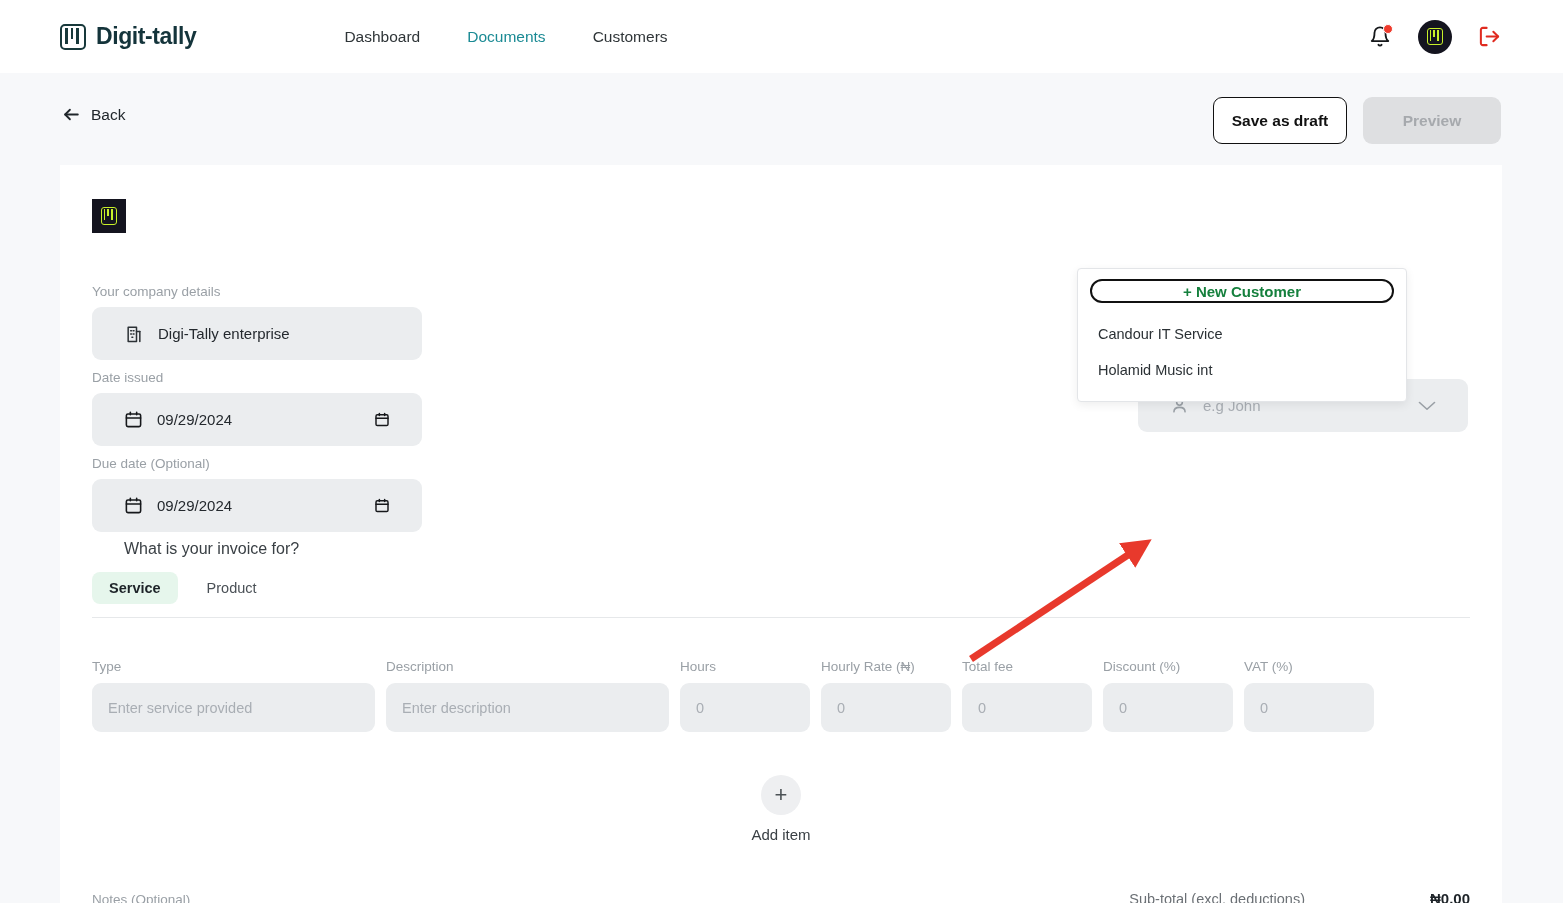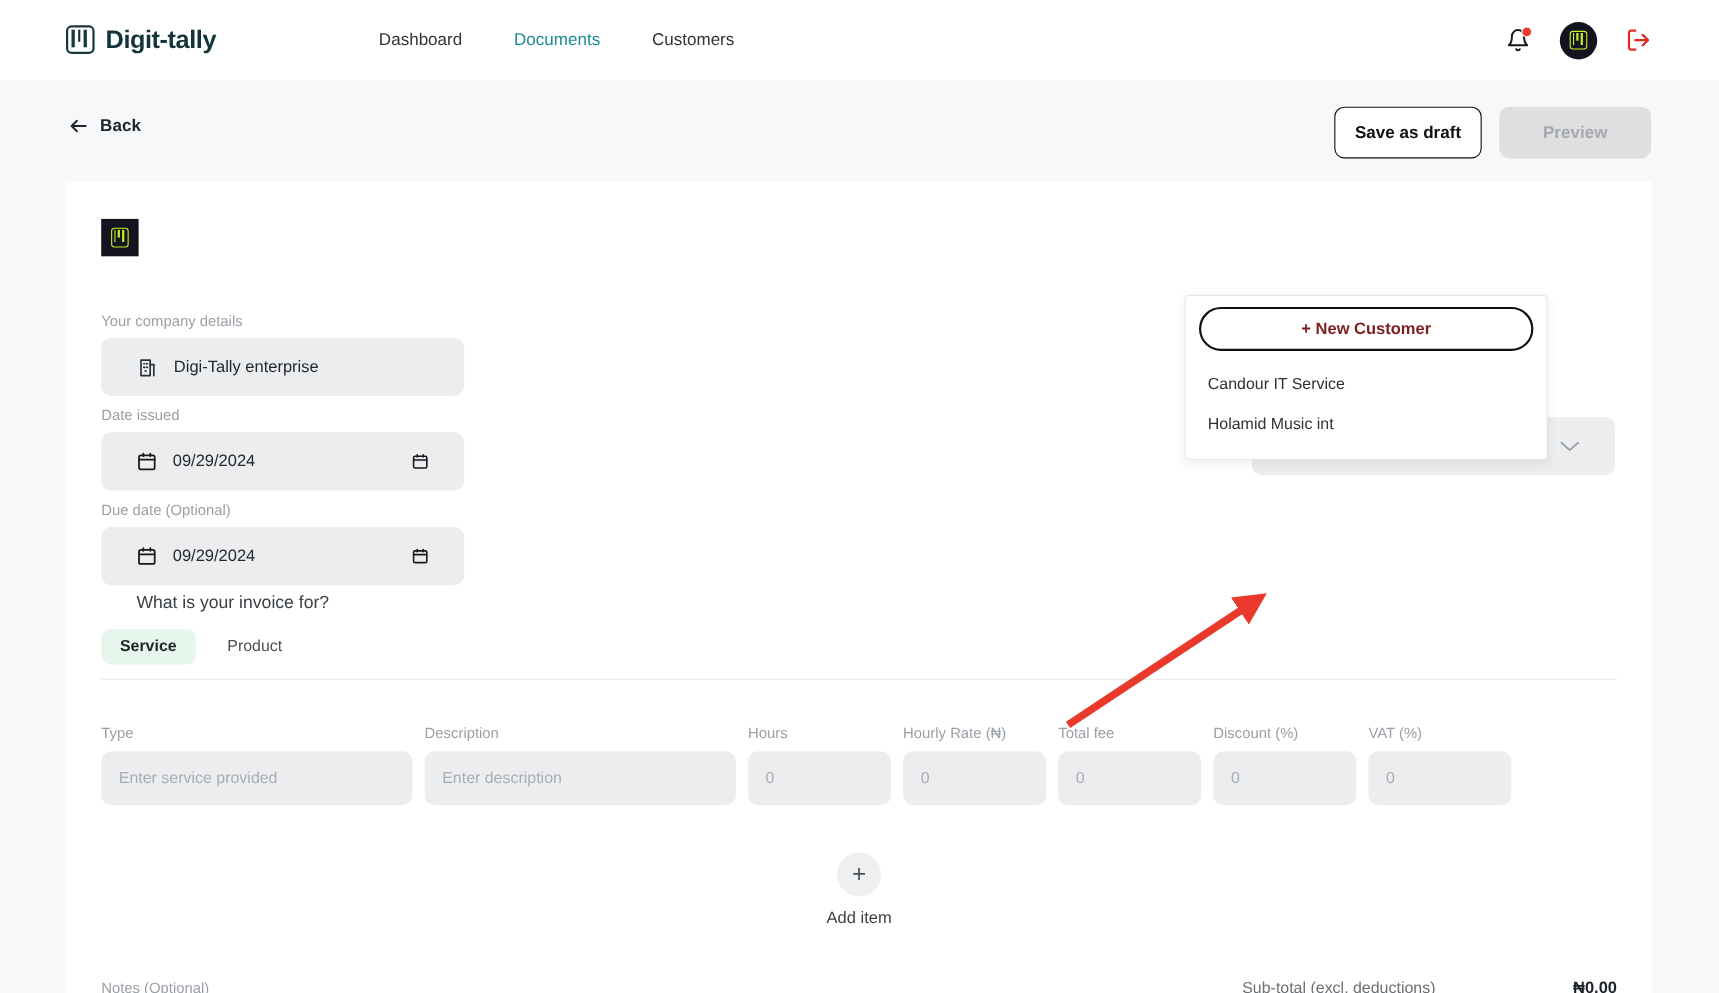--- a/index.html
+++ b/index.html
@@ -12,21 +12,21 @@
   body { position: relative; }
 
   
   .topnav {
     position: absolute; left: 0; top: 0;
     width: 1563px; height: 73px;
     background: #ffffff;
     display: flex; align-items: center;
   }
   .brand {
-    display: flex; align-items: flex-start; gap: 10px;
+    display: flex; align-items: center; gap: 10px;
     margin-left: 60px;
   }
   .brand-mark {
     width: 26px; height: 26px;
     border: 2.4px solid #18393b;
     border-radius: 5px;
     position: relative;
     display: block;
   }
   .brand-mark i {
@@ -67,21 +67,21 @@
   .avatar-mark i:nth-child(1) { left: 1.6px; }
   .avatar-mark i:nth-child(2) { left: 5.3px; height: 7px; }
   .avatar-mark i:nth-child(3) { left: 9px; }
 
   
   .backlink {
     position: absolute; left: 62px; top: 105px;
     display: flex; align-items: center; gap: 10px;
     cursor: pointer;
   }
-  .backlink .label { font-size: 15.5px; font-weight: bold; color: #20262b; }
+  .backlink .label { font-size: 15.5px; font-weight: normal; color: #20262b; }
 
   .actions { position: absolute; right: 62px; top: 97px; display: flex; gap: 16px; }
   .btn {
     height: 47px; border-radius: 9px; font-size: 15.5px; font-weight: bold;
     display: flex; align-items: center; justify-content: center; cursor: pointer;
     font-family: "Liberation Sans", sans-serif;
   }
   .btn-outline {
     width: 134px; background: #fff; border: 1.6px solid #111;
     color: #111;
@@ -139,23 +139,23 @@
   
   .customer-block { position: absolute; left: 1078px; top: 191px; width: 330px; }
   .dropdown-panel {
     position: absolute; left: 1077px; top: 268px;
     width: 330px; background: #fff;
     border: 1px solid #e3e5e8; border-radius: 4px;
     box-shadow: 0 3px 10px rgba(0,0,0,0.07);
     padding: 10px 12px 14px 12px;
   }
   .new-customer-btn {
-    height: 40px; border: 2px solid #111; border-radius: 22px;
+    height: 24px; border: 2px solid #111; border-radius: 22px;
     display: flex; align-items: center; justify-content: center; gap: 7px;
-    font-size: 15px; font-weight: bold; color: #7f1d1d; cursor: pointer;
+    font-size: 15px; font-weight: bold; color: #15803d; cursor: pointer;
     background: #fff;
   }
   .dd-option {
     font-size: 14.5px; color: #2b3135; padding: 11px 8px 9px 8px; cursor: pointer;
   }
 
   
   .items { position: absolute; left: 32px; top: 494px; width: 1378px; }
   .col-head { font-size: 13.5px; color: #9aa0a6; margin-bottom: 9px; }
   .item-row { display: flex; gap: 11px; }

